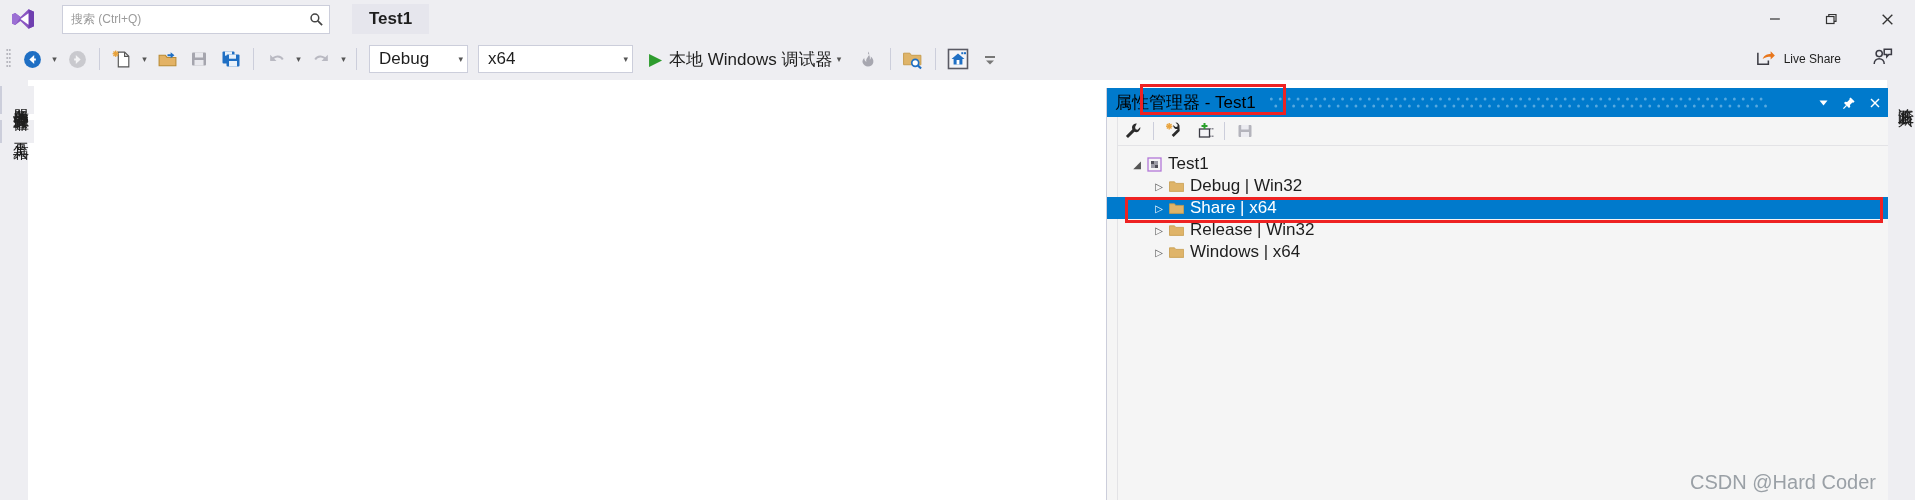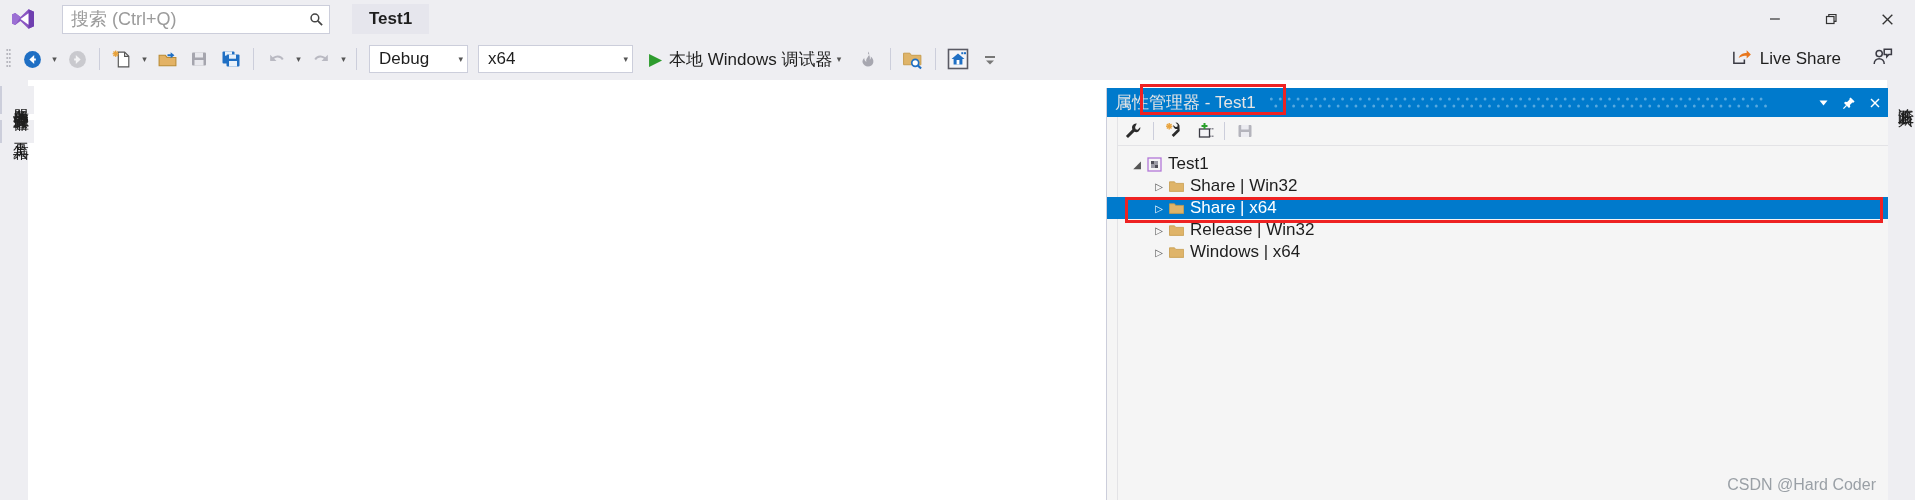--- a/index.html
+++ b/index.html
@@ -34,21 +34,21 @@
     margin:0 3px;
   }
   #search-box{
     margin-left:16px;
     width:266px;height:27px;
     background:#ffffff;border:1px solid #cccedb;
     display:flex;align-items:center;
     position:relative;
   }
   #search-placeholder{
-    font-size:18px;color:#9b9b9b;padding-left:8px;flex:1;
+    font-size:12px;color:#9b9b9b;padding-left:8px;flex:1;
     white-space:nowrap;overflow:hidden;
   }
   #search-icon{width:26px;height:25px;display:flex;align-items:center;justify-content:center;color:#555;}
   #project-chip{
     margin-left:22px;
     background:#e6e6ed;
     padding:5px 17px;
     font-size:17px;font-weight:bold;color:#1e1e1e;
     white-space:nowrap;
   }
@@ -70,21 +70,21 @@
   }
   #combo-config{width:84px;margin-left:6px;}
   #combo-platform{width:140px;margin-left:10px;}
   .combo-caret{color:#555;font-size:9px;padding-left:4px;}
   #run-target{display:flex;align-items:center;margin-left:16px;}
   #run-arrow{color:#2e9c2e;font-size:17px;padding:0 7px 0 0;}
   #run-label{font-size:17px;white-space:nowrap;}
   #live-share{
     position:absolute;right:74px;top:0;height:42px;
     display:flex;align-items:center;gap:8px;
-    font-size:17px;color:#1e1e1e;
+    font-size:12px;color:#1e1e1e;
   }
   #feedback-btn{position:absolute;right:22px;top:0;height:42px;display:flex;align-items:center;}
   
   #workarea{position:absolute;left:0;top:80px;width:1915px;height:420px;background:#ffffff;}
   .vtab-rail{
     position:absolute;top:0;width:28px;
     background:#eeeef2;
   }
   #rail-left{left:0;height:420px;}
   #rail-right{right:0;height:420px;}
@@ -102,21 +102,21 @@
   #rail-left .vtab{margin-top:6px;}
   #rail-right .vtab{margin-top:6px;border-left:none;border-right:2px solid #cccedb;}
   
   #panel{
     position:absolute;left:1106px;top:88px;
     width:781px;height:412px;
     background:#f5f5f5;
     border-left:1px solid #cccedb;
   }
   #panel-title{
-    height:29px;background:#007acc;color:#e5e5e5;
+    height:29px;background:#007acc;color:#000000;
     display:flex;align-items:center;
     position:relative;
   }
   #panel-title-text{
     font-size:17px;padding-left:8px;white-space:nowrap;
   }
   #panel-title-highlight{
     position:absolute;left:33px;top:-4px;width:146px;height:31px;
     border:3px solid #ee2222;box-sizing:border-box;pointer-events:none;
   }
@@ -140,21 +140,21 @@
   .tree-row.selected .expander{color:#ffffff;}
   .node-icon{width:19px;display:flex;align-items:center;justify-content:center;margin-right:4px;}
   .node-label{line-height:22px;}
   #selection-box{
     position:absolute;left:18px;top:51px;
     width:758px;height:26px;
     border:3px solid #ee2222;box-sizing:border-box;pointer-events:none;
   }
   #watermark{
     position:absolute;right:12px;bottom:6px;
-    font-size:16px;color:#9aa0a6;
+    font-size:20px;color:#9aa0a6;
   }
   #panel-left-strip{position:absolute;left:0;top:29px;width:10px;height:383px;background:#f5f5f5;border-right:1px solid #e3e3e6;}
 </style>
 </head>
 <body>
 
 <div id="titlebar">
 
   <div id="vs-logo">
     <svg width="24" height="24" viewBox="0 0 24 24">
@@ -583,21 +583,21 @@
       <span class="node-label">Test1</span>
     </div>
 
     <div class="tree-row child">
       <span class="expander">▷</span>
       <span class="node-icon">
         <svg width="15" height="13" viewBox="0 0 15 13">
             <path d="M0.5 1.8h5l1.2 1.6h8v8H0.5z" fill="#dfb469" stroke="#c79c4d" stroke-width=".8"></path>
           </svg>
       </span>
-      <span class="node-label">Share | Win32</span>
+      <span class="node-label">Debug | Win32</span>
     </div>
 
     <div class="tree-row child selected">
       <span class="expander">▷</span>
       <span class="node-icon">
         <svg width="15" height="13" viewBox="0 0 15 13">
             <path d="M0.5 1.8h5l1.2 1.6h8v8H0.5z" fill="#dfb469" stroke="#c79c4d" stroke-width=".8"></path>
           </svg>
       </span>
       <span class="node-label">Share | x64</span>

